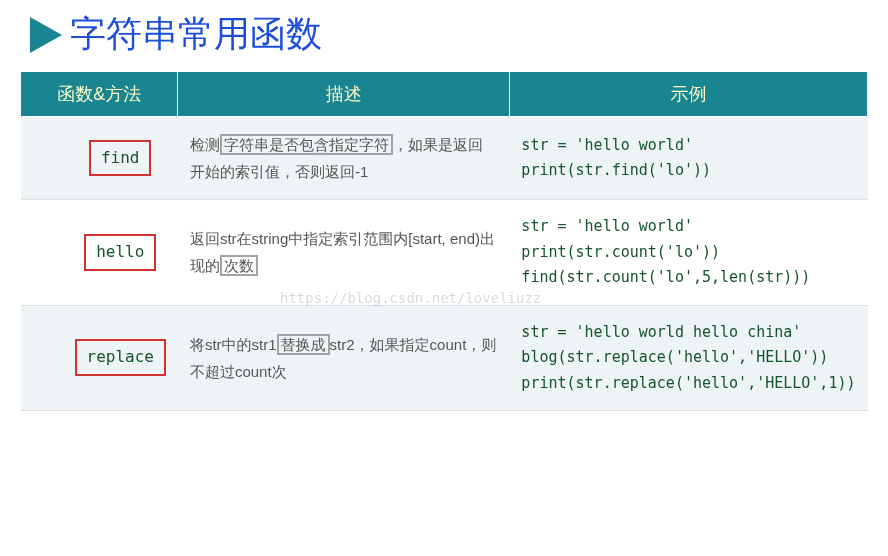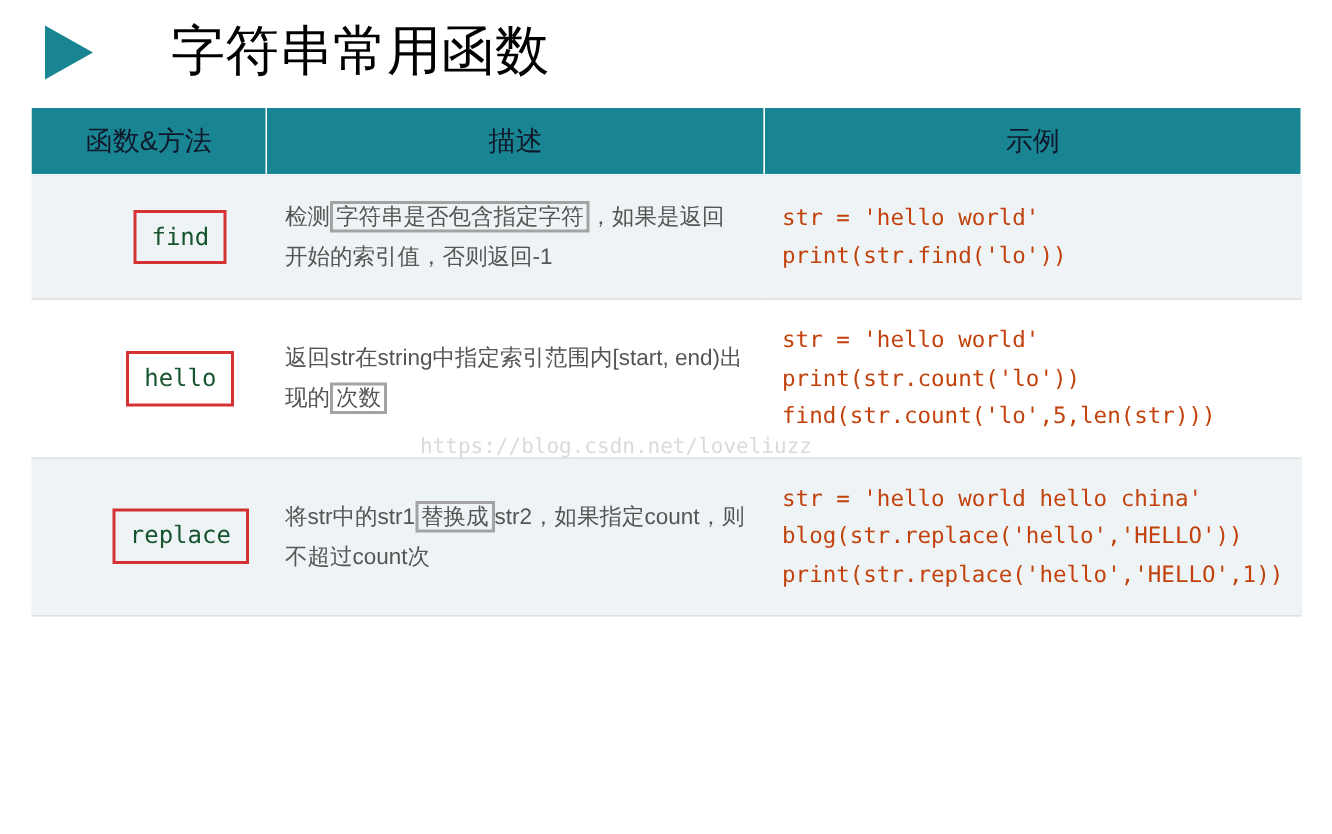--- a/index.html
+++ b/index.html
@@ -22,31 +22,30 @@
     .triangle {
       width: 0;
       height: 0;
       border-top: 18px solid transparent;
       border-bottom: 18px solid transparent;
       border-left: 32px solid #1a8592;
       margin-right: 8px;
     }
     .title {
       font-size: 36px;
-      color: #000000;
+      color: #1d4ed8;
       font-weight: 400;
-      margin-left: 44px;
     }
     table {
       width: 100%;
       border-collapse: collapse;
     }
     thead th {
       background: #1a8592;
-      color: #0f172a;
+      color: #fef9c3;
       font-size: 18px;
       font-weight: 400;
       padding: 10px;
       border: 1px solid #fff;
     }
     thead th:first-child {
       width: 140px;
     }
     thead th:nth-child(2) {
       width: 340px;
@@ -77,21 +76,21 @@
       color: #14532d;
       margin-left: 42px;
     }
     .highlight {
       border: 2px solid #a3a3a3;
       padding: 0 2px;
     }
     .code-col {
       font-family: monospace;
       font-size: 15px;
-      color: #c2410c;
+      color: #14532d;
       line-height: 1.7;
     }
     .watermark {
       position: absolute;
       top: 290px;
       left: 280px;
       color: rgba(150,150,150,0.35);
       font-size: 14px;
       font-family: monospace;
       pointer-events: none;

